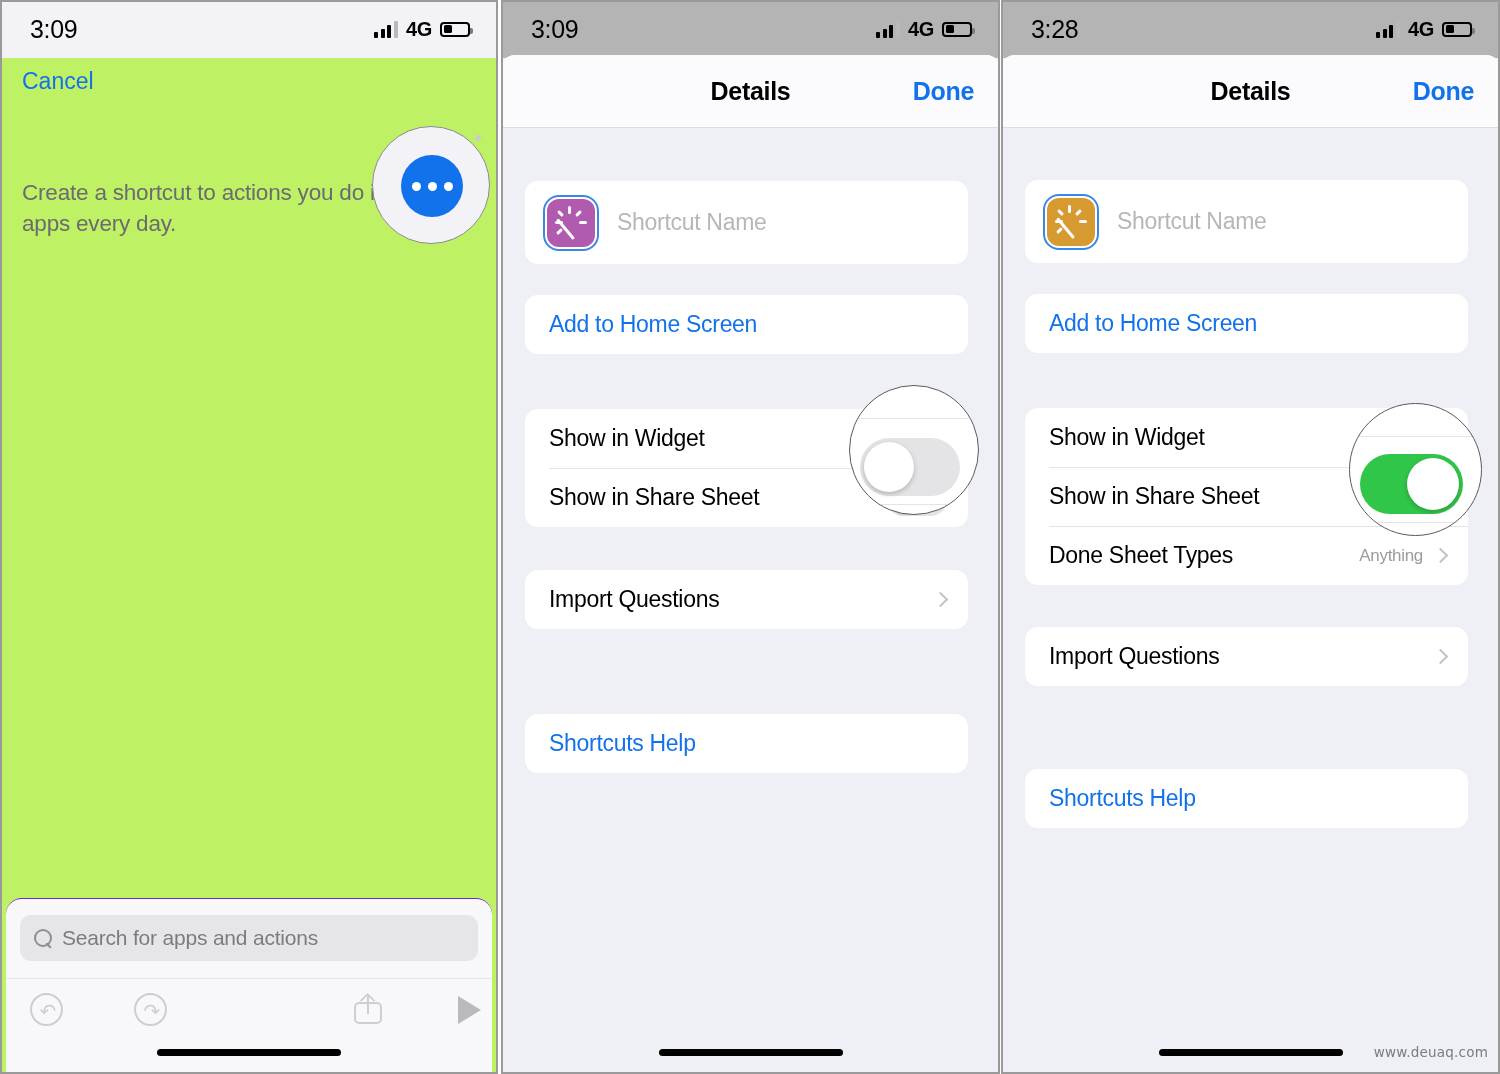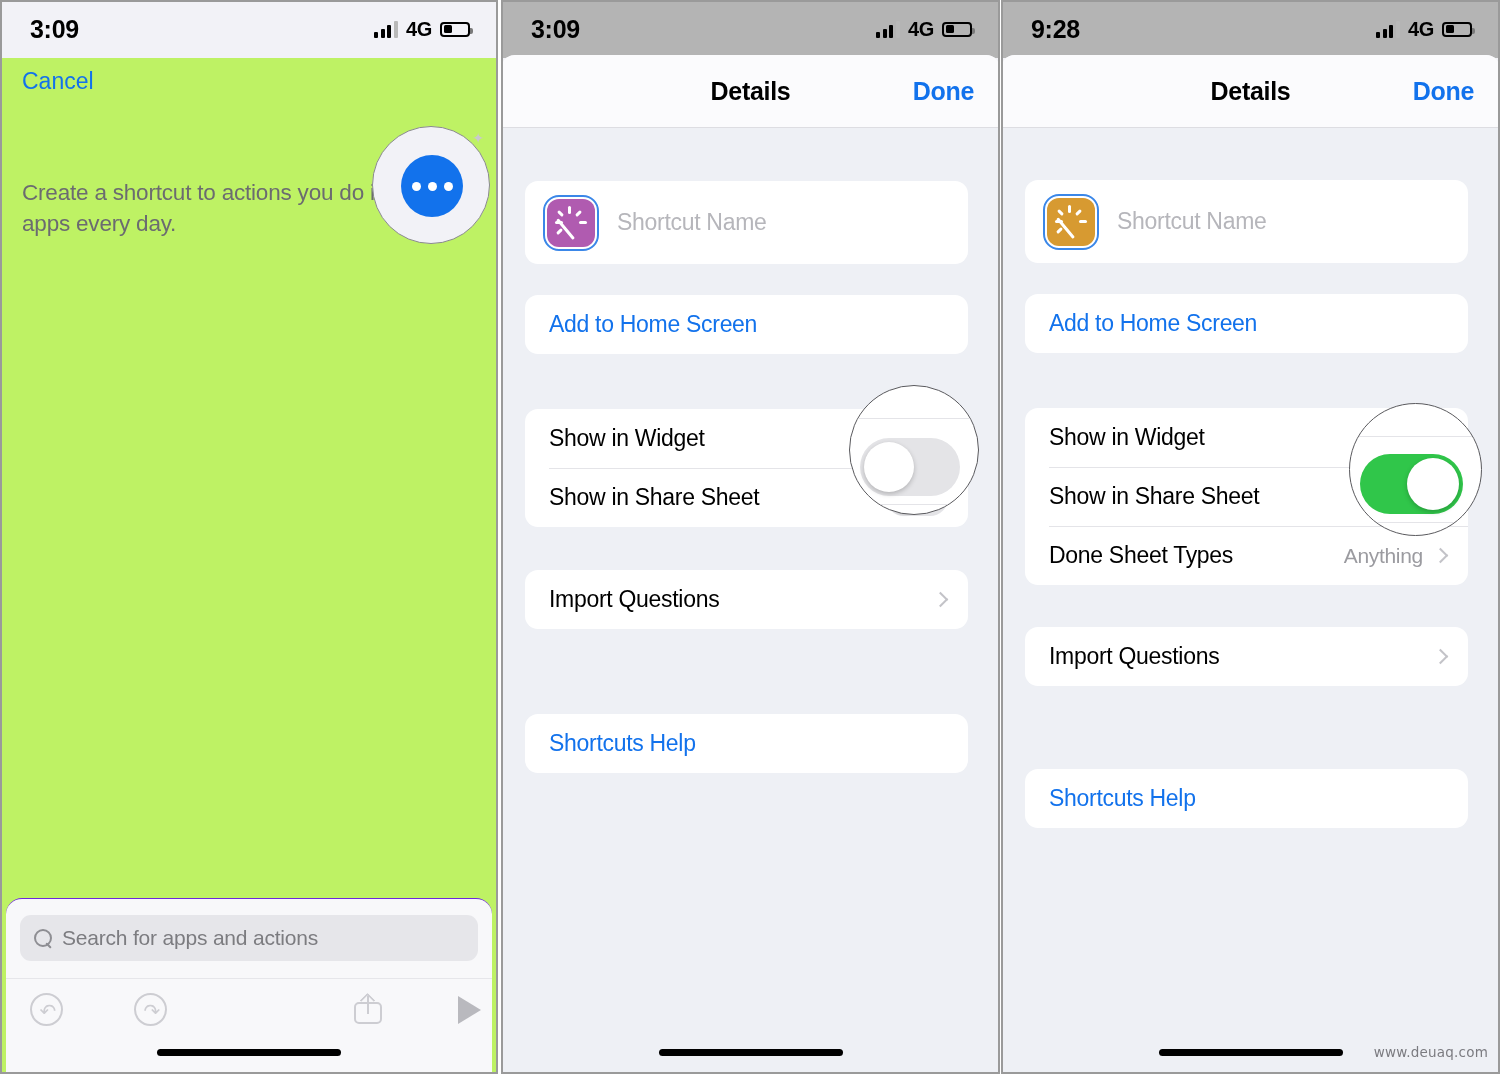--- a/index.html
+++ b/index.html
@@ -23,21 +23,21 @@
   #panel3 { left: 1001px; width: 499px; }
 
   
   .statusbar {
     position:absolute; top:0; left:0; right:0; height:58px;
     display:flex; align-items:center; justify-content:space-between;
     padding: 0 28px 0 30px;
   }
   .statusbar.light { background:#f2f2f7; }
   .statusbar.dim   { background:#b4b4b4; }
-  .clock { font-size:25px; font-weight:700; color:#000; letter-spacing:-0.3px; }
+  .clock { font-size:25px; font-weight:400; color:#000; letter-spacing:-0.3px; }
   .status-right { display:flex; align-items:center; gap:8px; }
   .sig { display:flex; align-items:flex-end; gap:2.5px; height:17px; }
   .sig i { width:4px; background:#000; border-radius:1px; display:block; }
   .sig i:nth-child(1){ height:6px; }
   .sig i:nth-child(2){ height:9px; }
   .sig i:nth-child(3){ height:13px; }
   .sig i:nth-child(4){ height:17px; background:#b9b9b9; }
   .net { font-size:20px; font-weight:600; color:#000; letter-spacing:-0.3px; }
   .batt { position:relative; width:30px; height:15px; border:2px solid #000; border-radius:4px; }
   .batt i { position:absolute; top:1.5px; left:1.5px; bottom:1.5px; width:8px; background:#000; border-radius:1.5px; display:block; }
@@ -155,21 +155,21 @@
   .row {
     position:relative; height:59px; display:flex; align-items:center;
     padding:0 22px 0 24px;
   }
   .row + .row::before {
     content:""; position:absolute; top:0; left:24px; right:0; height:1px; background:#e4e4e8;
   }
   .row-label { font-size:23px; color:#000; letter-spacing:-0.3px; }
   .row-label.blue { color:#1272ec; }
   .row-spacer { flex:1; }
-  .row-value { font-size:21px; color:#9b9ba0; letter-spacing:-0.3px; margin-right:12px; }
+  .row-value { font-size:17px; color:#9b9ba0; letter-spacing:-0.3px; margin-right:12px; }
   .chevron {
     width:11px; height:11px; border-top:2.6px solid #c3c3c8; border-right:2.6px solid #c3c3c8;
     transform:rotate(45deg); flex:none;
   }
 
   
   .name-card { height:83px; display:flex; align-items:center; padding-left:22px; }
   .icon-tile {
     width:48px; height:48px; border-radius:12px; position:relative; flex:none;
     outline:2.5px solid #3b87e8; outline-offset:2px;
@@ -381,21 +381,21 @@
         </div>
       </div>
 
       <div class="home-ind"></div>
     </div>
   </div>
 
   <div class="panel" id="panel3">
 
     <div class="statusbar dim">
-      <div class="clock">9:28</div>
+      <div class="clock">3:28</div>
       <div class="status-right">
         <div class="sig">
             <i></i>
             <i></i>
             <i></i>
             <i></i>
           </div>
         <div class="net">4G</div>
         <div class="batt">
             <i></i>

